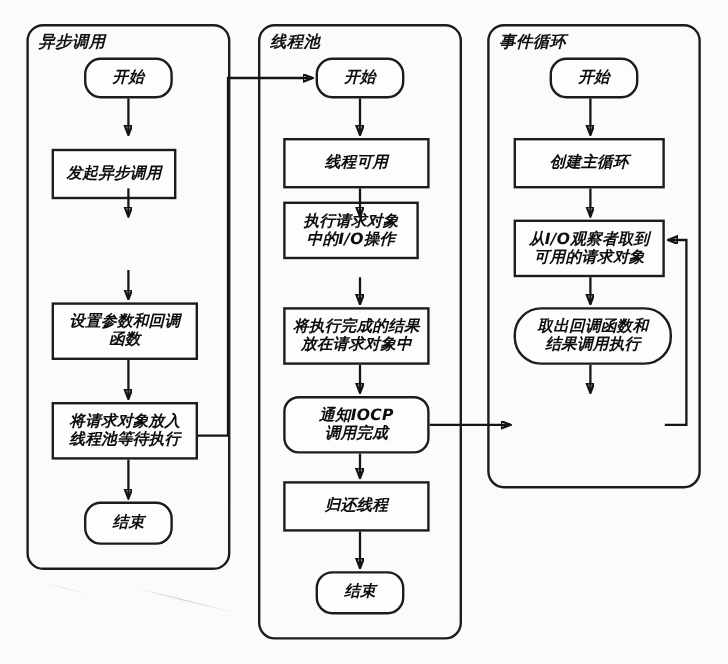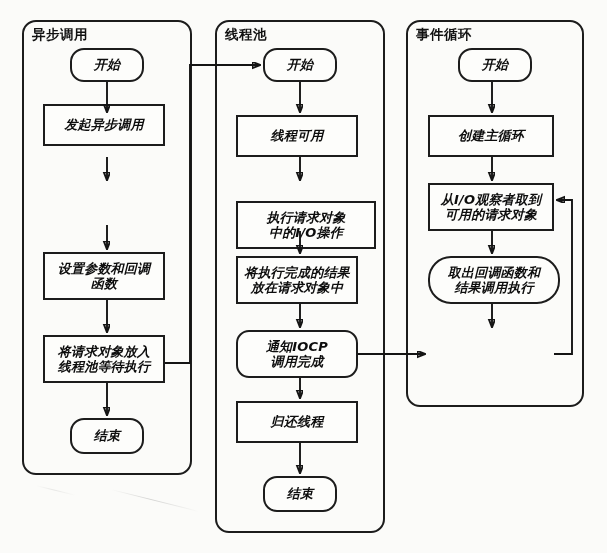--- a/index.html
+++ b/index.html
@@ -27,20 +27,21 @@
     background: transparent;
     box-sizing: border-box;
   }
   .lane-title {
     position: absolute;
     font-weight: bold;
     font-size: 13.5px;
     color: #111;
     letter-spacing: 0.5px;
     white-space: nowrap;
+    font-style: italic;
   }
 
   
   .node {
     position: absolute;
     box-sizing: border-box;
     border: 2px solid #1c1c1c;
     background: #fdfdfb;
     display: flex;
     align-items: center;
@@ -97,21 +98,21 @@
 
 <div id="canvas">
 
   <div class="lane" style="left:22px; top:20px; width:170px; height:455px;"></div>
   <div class="lane-title" style="left:32px; top:26px;">异步调用</div>
 
   <div class="node term" style="left:70px; top:48px; width:74px; height:34px;">
     <span class="lbl">开始</span>
   </div>
 
-  <div class="node proc" style="left:43px; top:104px; width:122px; height:42px;">
+  <div class="node proc" style="left:43px; top:124px; width:104px; height:42px;">
     <span class="lbl">发起异步调用</span>
   </div>
 
 
   <div class="node proc" style="left:43px; top:252px; width:122px; height:48px;">
     <span class="lbl">设置参数和回调
 函数</span>
   </div>
 
   <div class="node proc" style="left:43px; top:335px; width:122px; height:48px;">
@@ -127,21 +128,21 @@
   <div class="lane-title" style="left:225px; top:26px;">线程池</div>
 
   <div class="node term" style="left:263px; top:48px; width:74px; height:34px;">
     <span class="lbl">开始</span>
   </div>
 
   <div class="node proc" style="left:236px; top:115px; width:122px; height:42px;">
     <span class="lbl">线程可用</span>
   </div>
 
-  <div class="node proc" style="left:236px; top:201px; width:140px; height:48px;align-items:center;">
+  <div class="node proc" style="left:236px; top:168px; width:113px; height:48px;align-items:center;">
     <span class="lbl">执行请求对象
 中的I/O操作</span>
   </div>
 
   <div class="node proc" style="left:236px; top:256px; width:122px; height:48px;">
     <span class="lbl">将执行完成的结果
 放在请求对象中</span>
   </div>
 
   <div class="node proc" style="left:236px; top:330px; width:122px; height:48px;border-radius:13px;">

